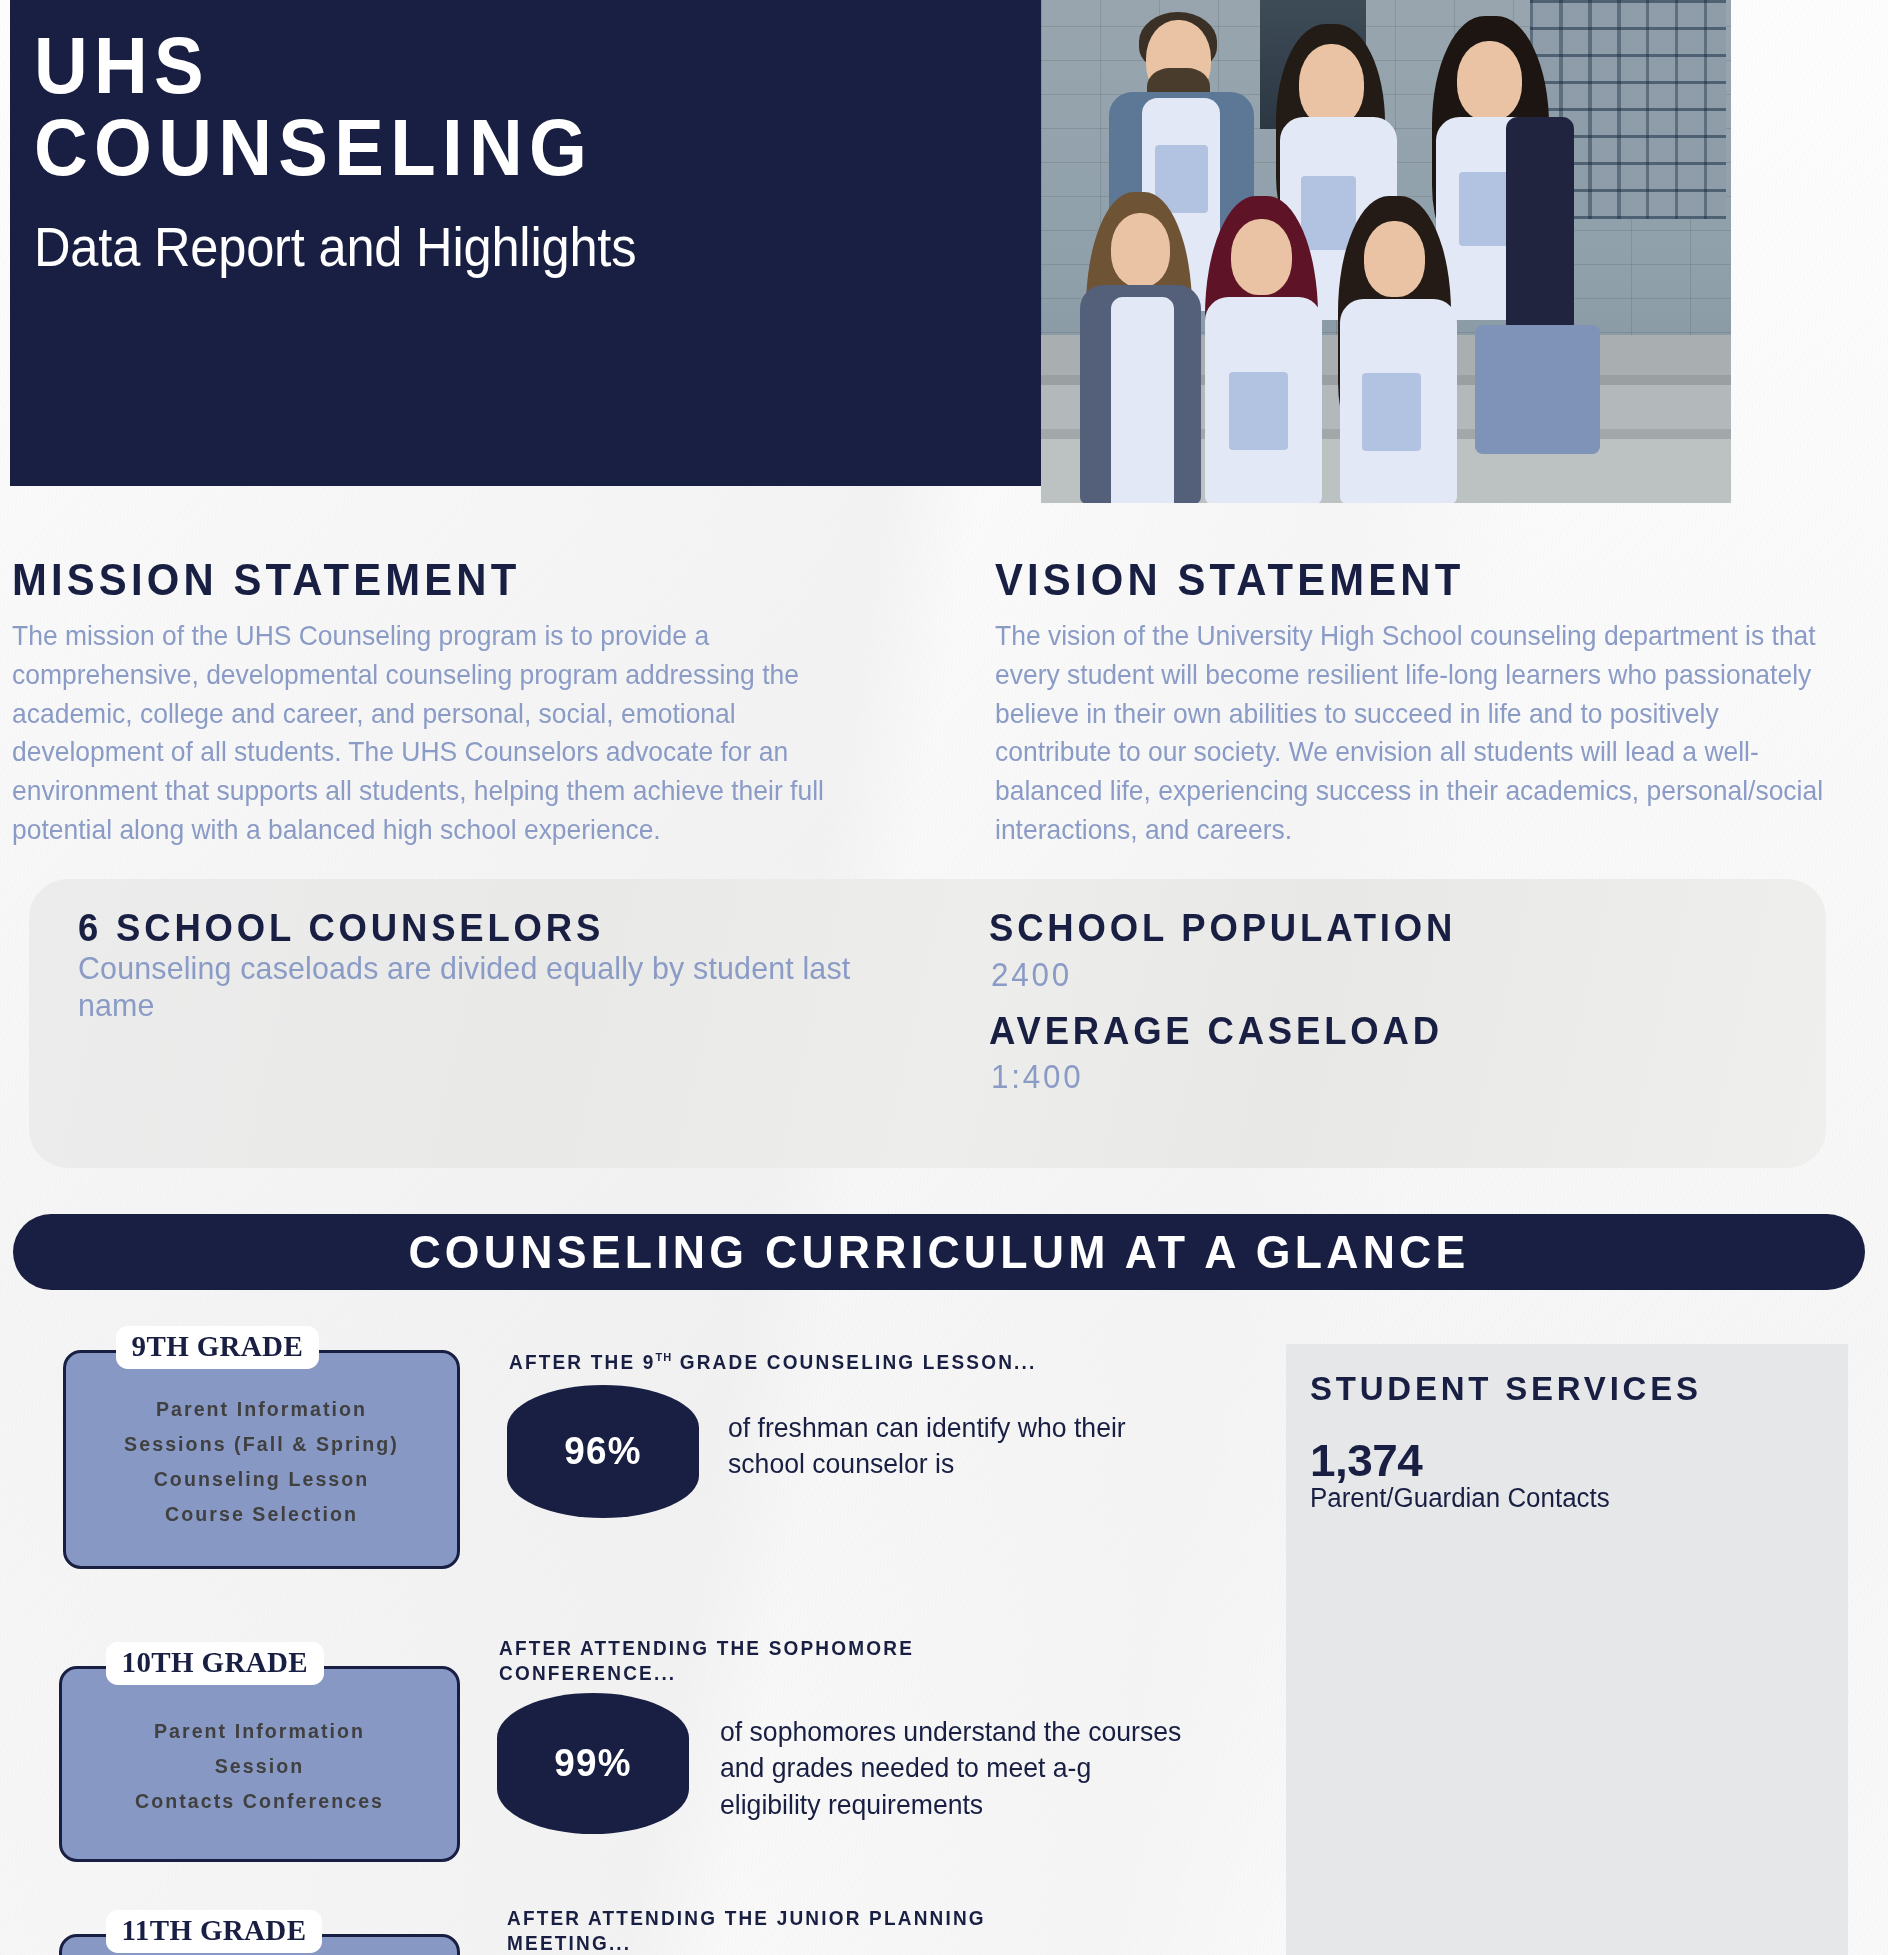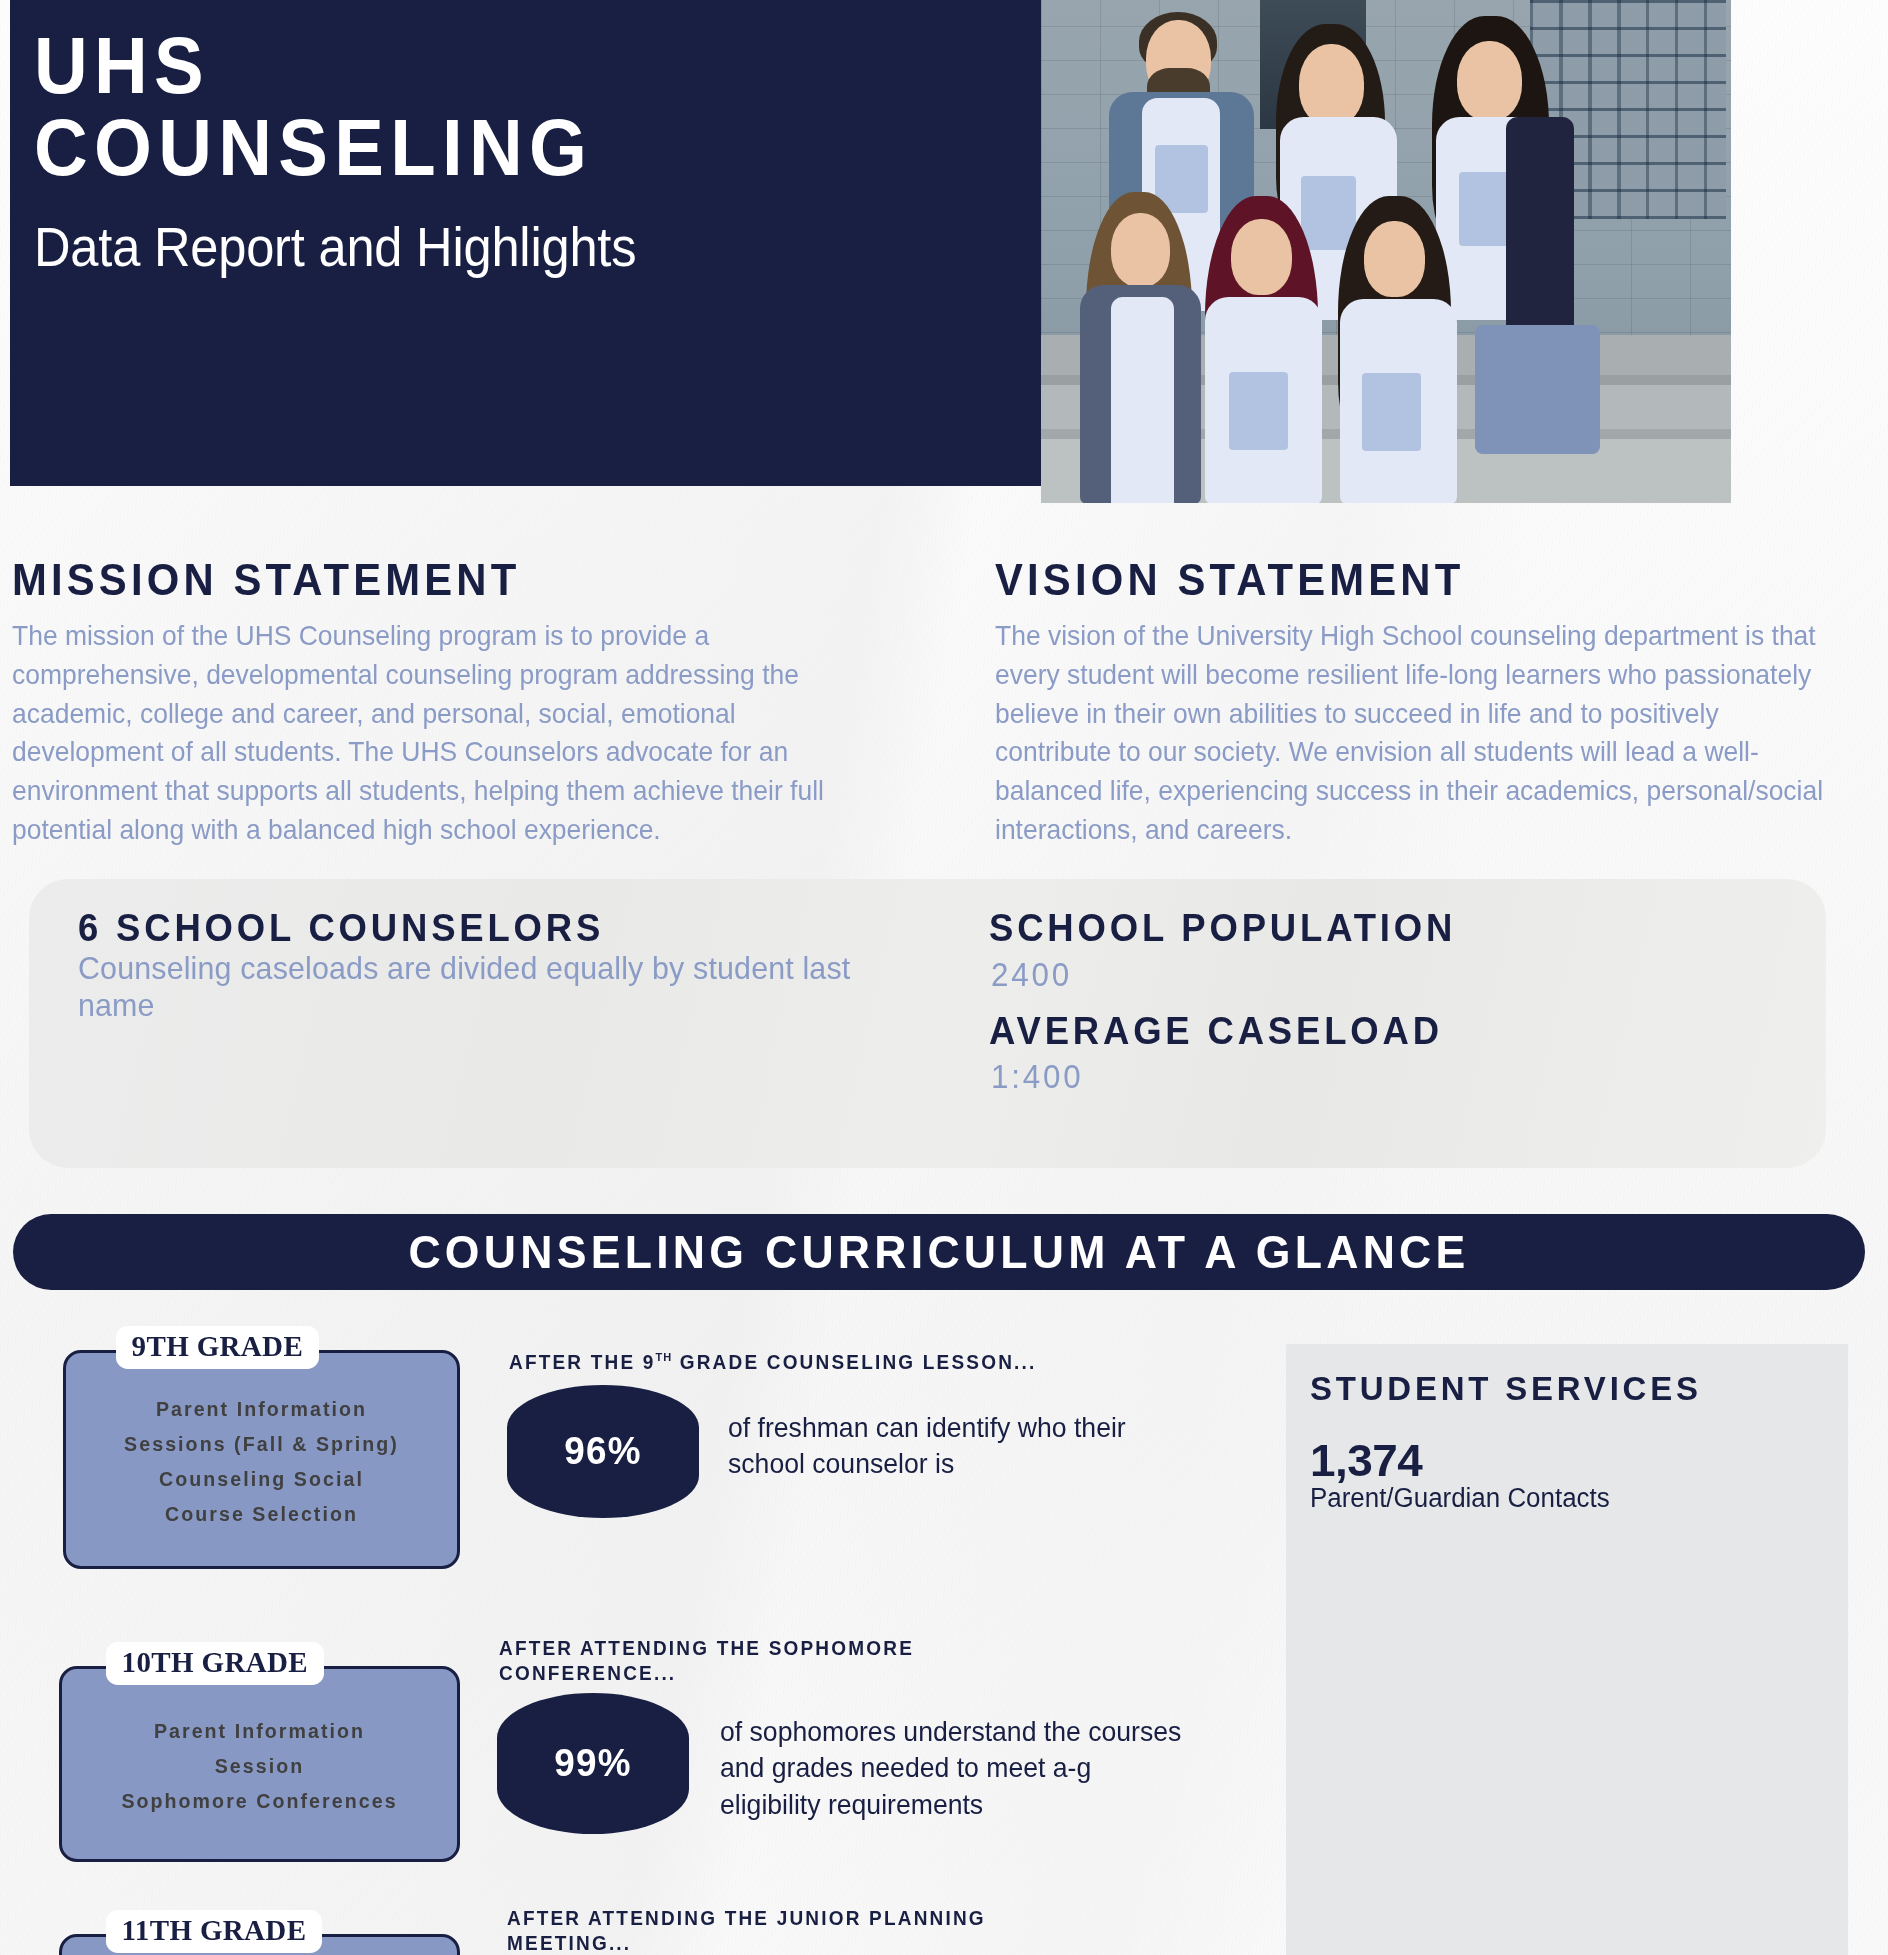--- a/index.html
+++ b/index.html
@@ -269,40 +269,40 @@
 </div>
 
 <div id="curr-banner">
   <span>COUNSELING CURRICULUM AT A GLANCE</span>
 </div>
 
 <div class="grade-row" style="left:63px;top:1326px;width:1173px;">
   <div class="grade-card" style="width:397px;height:219px;">
     <div class="item">Parent Information</div>
     <div class="item">Sessions (Fall &amp; Spring)</div>
-    <div class="item">Counseling Social</div>
+    <div class="item">Counseling Lesson</div>
     <div class="item">Course Selection</div>
   </div>
   <div class="grade-pill" style="left:53px;top:0;">
     <span>9TH GRADE</span>
   </div>
   <div class="stat-head" style="left:446px;top:23.5px;width:688px;">
     <span>AFTER THE 9</span><sup>TH</sup><span> GRADE COUNSELING LESSON...</span>
   </div>
   <div class="bubble" style="left:444px;top:59px;width:192px;height:133px;">
     <span>96%</span>
   </div>
   <div class="stat-text" style="left:665px;top:84px;width:469px;">of freshman can identify who their school counselor is</div>
 </div>
 
 <div class="grade-row" style="left:59px;top:1642px;width:1173px;">
   <div class="grade-card" style="width:401px;height:196px;">
     <div class="item">Parent Information</div>
     <div class="item">Session</div>
-    <div class="item">Sophomore Conferences</div>
+    <div class="item">Contacts Conferences</div>
   </div>
   <div class="grade-pill" style="left:47px;top:0;">
     <span>10TH GRADE</span>
   </div>
   <div class="stat-head" style="left:440px;top:-5.9px;width:567px;">
     <span>AFTER ATTENDING THE SOPHOMORE CONFERENCE...</span>
   </div>
   <div class="bubble" style="left:438px;top:51px;width:192px;height:141px;">
     <span>99%</span>
   </div>

